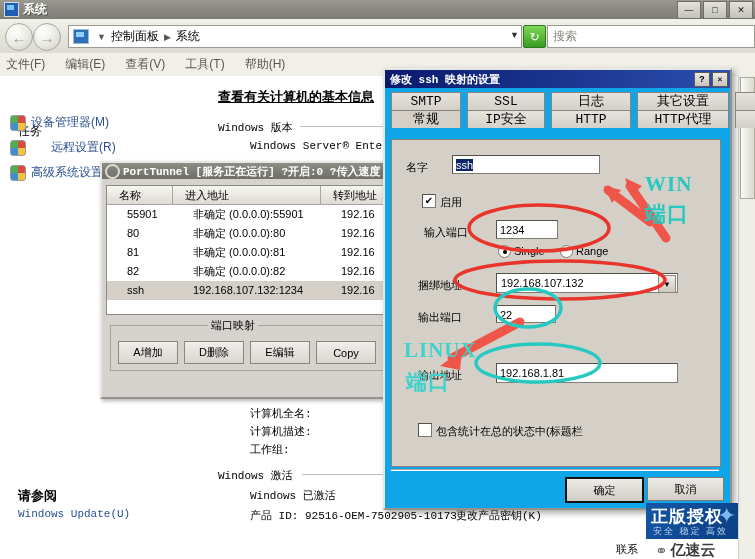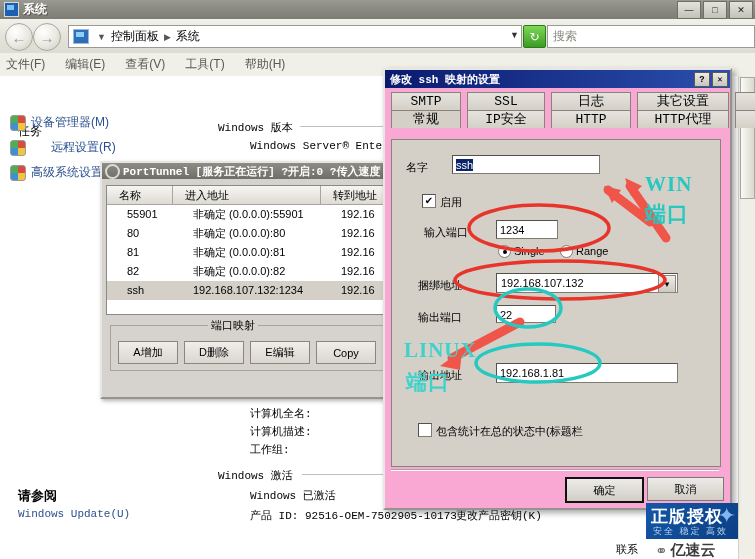--- a/index.html
+++ b/index.html
@@ -101,21 +101,21 @@
   .pt-group{position:absolute;left:8px;top:162px;width:282px;height:44px;border:1px solid #a8a49c;}
   .pt-group-label{position:absolute;left:106px;top:155px;background:#d6d3ce;padding:0 3px;font-size:11px;color:#000;}
   .pt-btn{
     position:absolute;top:178px;height:21px;width:58px;
     background:linear-gradient(to bottom,#f0eeea,#dad6d0);
     border:1px solid #8a867e;font-size:11px;color:#000;
     display:flex;align-items:center;justify-content:center;
   }
 
   
-  #dlg{position:absolute;left:383px;top:68px;width:345px;height:438px;background:#f9a8d4;border:2px outset #e8e6e2;box-shadow:3px 3px 6px rgba(0,0,0,.35);}
+  #dlg{position:absolute;left:383px;top:68px;width:345px;height:438px;background:#0ea5e9;border:2px outset #e8e6e2;box-shadow:3px 3px 6px rgba(0,0,0,.35);}
   .dlg-title{
     height:18px;background:linear-gradient(to right,#0a1a6e,#2b4fae);
     display:flex;align-items:center;color:#fff;font-weight:bold;font-size:11px;
     font-family:"Liberation Mono","DejaVu Sans Mono",monospace;
   }
   .dlg-title span.t{margin-left:5px;}
   .dlg-btns{position:absolute;right:2px;top:2px;display:flex;gap:2px;}
   .dlg-btn{width:14px;height:13px;background:linear-gradient(to bottom,#eceae6,#c9c5bd);border:1px solid #5a5a52;font-size:9px;color:#000;display:flex;align-items:center;justify-content:center;font-weight:bold;}
   .tabrow{position:absolute;left:6px;display:flex;}
   .tab{
@@ -208,20 +208,21 @@
     </div>
     <div class="tasklink" style="top:63px;gap:20px;">
       <span class="shield"></span>
       <span>远程设置(R)</span>
     </div>
     <div class="tasklink" style="top:88px;">
       <span class="shield"></span>
       <span>高级系统设置</span>
     </div>
 
+    <div class="sysinfo-title">查看有关计算机的基本信息</div>
 
     <div class="sec-label" style="left:218px;top:44px;">Windows 版本</div>
     <div class="sec-rule" style="left:300px;top:50px;width:430px;"></div>
     <div class="sub-text" style="left:250px;top:64px;">Windows Server® Enterprise</div>
 
     <div class="sub-text" style="left:250px;top:330px;">计算机全名:</div>
     <div class="sub-text" style="left:250px;top:348px;">计算机描述:</div>
     <div class="sub-text" style="left:250px;top:366px;">工作组:</div>
 
     <div class="sec-label" style="left:218px;top:392px;">Windows 激活</div>

